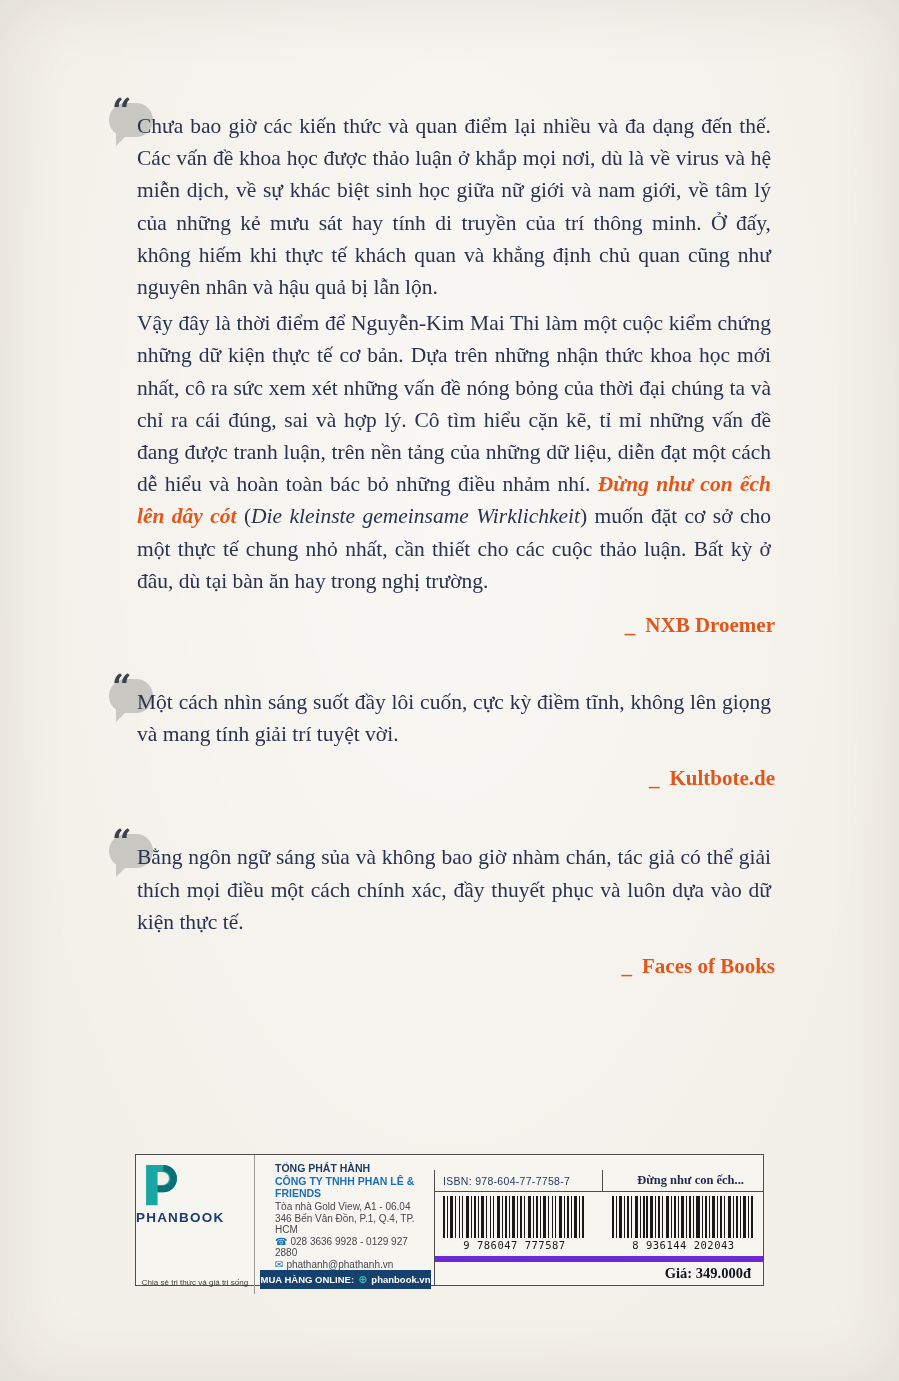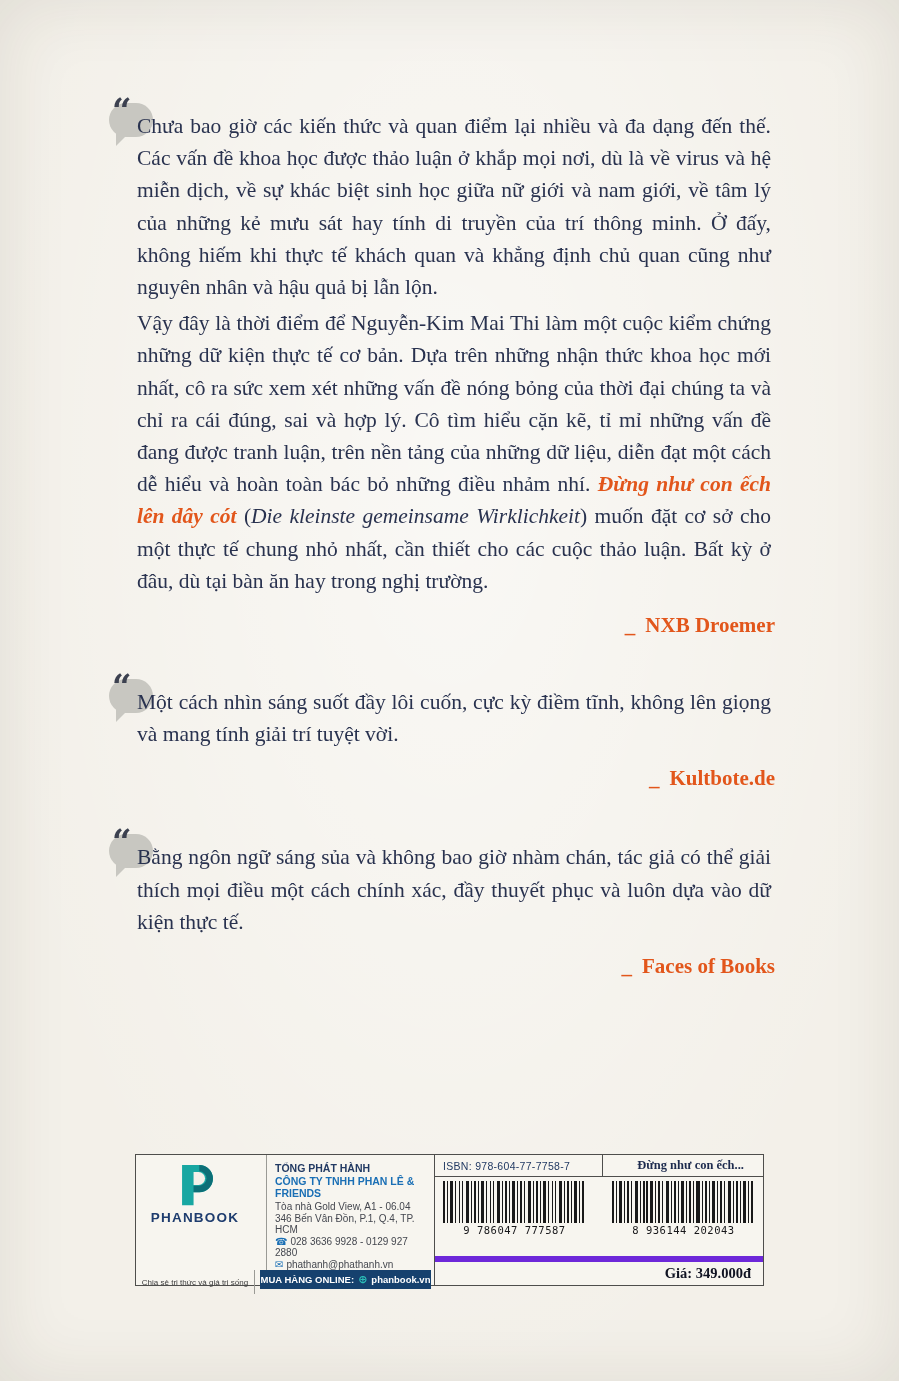--- a/index.html
+++ b/index.html
@@ -53,42 +53,42 @@
 
   
   .pubbox{
     position:absolute;left:135px;top:1154px;width:629px;height:132px;
     border:1px solid #4e4e4c;background:#f7f5ef;
     display:flex;
     font-family:"Liberation Sans","DejaVu Sans",sans-serif;
     box-sizing:border-box;
   }
   .leftmid{width:298px;display:grid;grid-template-columns:118px 1fr;grid-template-rows:1fr 24px;}
-  .logo-cell{grid-column:1;grid-row:1;display:flex;flex-direction:column;align-items:center;justify-content:flex-start;padding-top:7px;}
+  .logo-cell{grid-column:1;grid-row:1;display:flex;flex-direction:column;align-items:flex-start;justify-content:flex-start;padding-top:7px;}
   .logo-cell svg{display:block;}
   .logo-word{font-size:13.5px;font-weight:bold;color:#1e3c6e;letter-spacing:1.2px;margin-top:2px;}
   .tagline-cell{grid-column:1;grid-row:2;display:flex;align-items:center;justify-content:center;
     font-size:8px;color:#3c3c3c;white-space:nowrap;}
-  .info-cell{grid-column:2;grid-row:1;border-left:1px solid #9a9a95;padding:7px 4px 0 8px;margin-left:12px;}
+  .info-cell{grid-column:2;grid-row:1;border-left:1px solid #9a9a95;padding:7px 4px 0 20px;}
   .info-cell .l1{font-size:10.5px;font-weight:bold;color:#223a63;}
   .info-cell .l2{font-size:10.5px;font-weight:bold;color:#1a6fb5;margin-top:1px;}
   .info-cell .l3{font-size:10px;color:#44474f;margin-top:2px;}
   .info-cell .l4{font-size:10px;color:#44474f;margin-top:1px;}
   .info-cell .l5,.info-cell .l6{font-size:10px;color:#44474f;margin-top:1px;}
   .ic{color:#1a6fb5;margin-right:3px;font-family:"DejaVu Sans",sans-serif;}
   .onlinebar-cell{grid-column:2;grid-row:2;border-left:1px solid #9a9a95;display:flex;align-items:flex-start;}
   .onlinebar{
     margin:0 3px 4px 5px;flex:1;height:19px;background:#16416e;
     display:flex;align-items:center;justify-content:center;gap:4px;
     color:#ffffff;font-size:9.5px;font-weight:bold;white-space:nowrap;
   }
   .globe{color:#2cc0b8;font-weight:bold;font-size:11px;font-family:"DejaVu Sans",sans-serif;}
   .site{color:#ffffff;}
 
-  .barcodes{flex:1;border-left:1px solid #4e4e4c;display:flex;flex-direction:column;}
+  .barcodes{flex:1;border-left:1px solid #4e4e4c;display:flex;flex-direction:column;margin-top:15px;}
   .bc-header{height:21px;display:flex;border-bottom:1px solid #4e4e4c;}
   .isbn-cell{flex:1.1;display:flex;align-items:center;padding-left:8px;
     font-size:10.5px;color:#223a63;letter-spacing:.3px;}
   .title-cell{flex:1;border-left:1px solid #4e4e4c;display:flex;align-items:center;justify-content:center;
     font-family:"Liberation Serif","DejaVu Serif",serif;font-weight:bold;font-size:12.5px;color:#1d2b4e;padding-left:15px;}
   .codes{flex:1;display:flex;padding:4px 8px 0 8px;gap:26px;}
   .bc{flex:1;}
   .bars{
     height:42px;
     background:repeating-linear-gradient(90deg,

